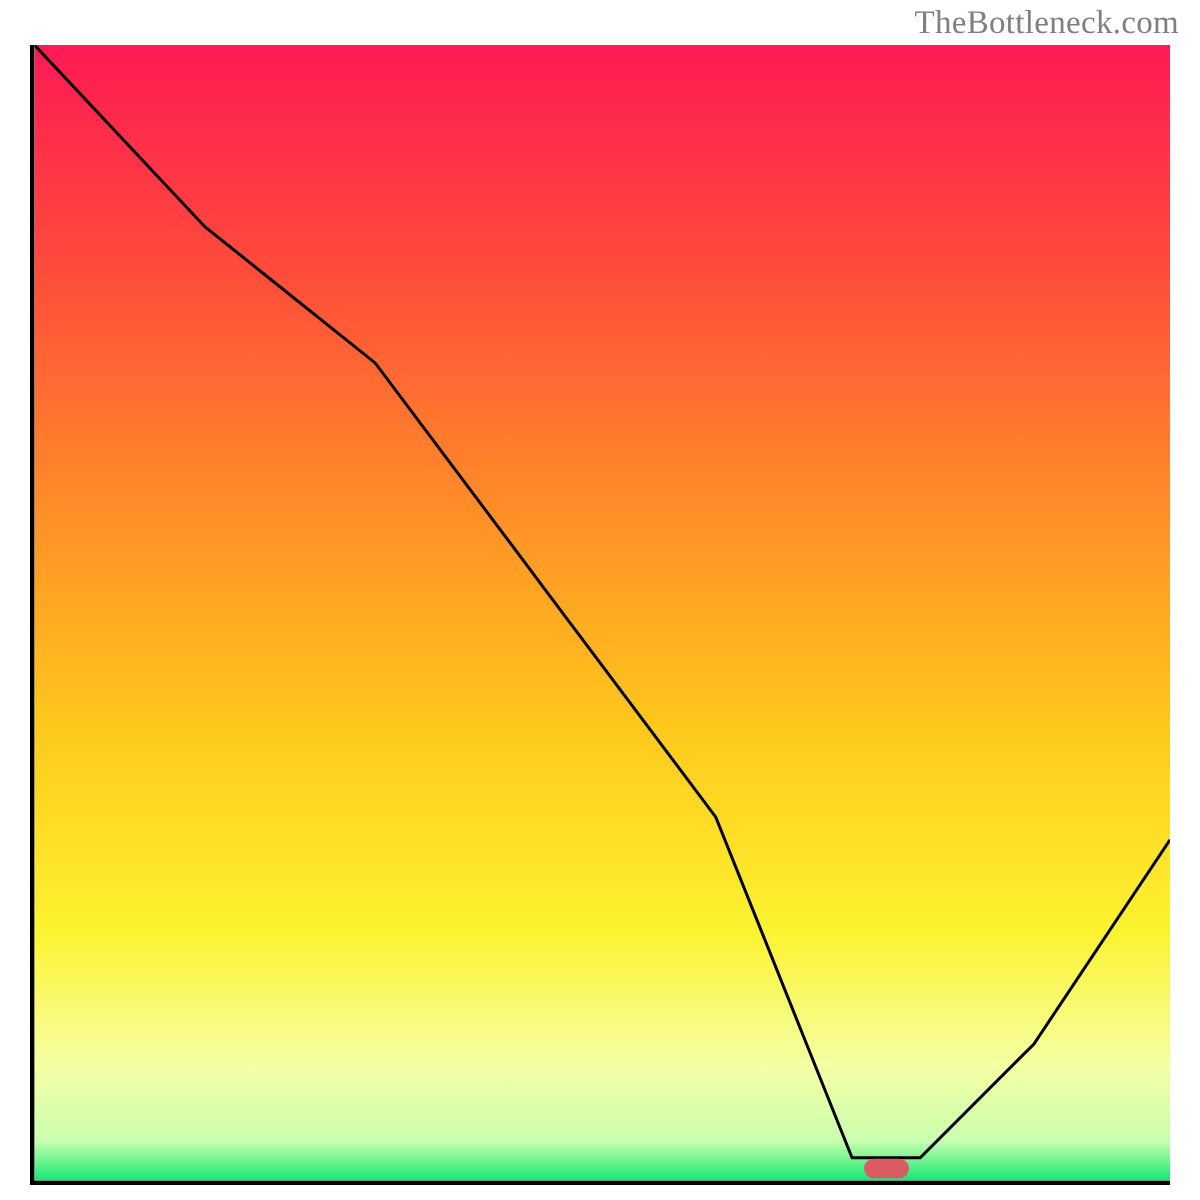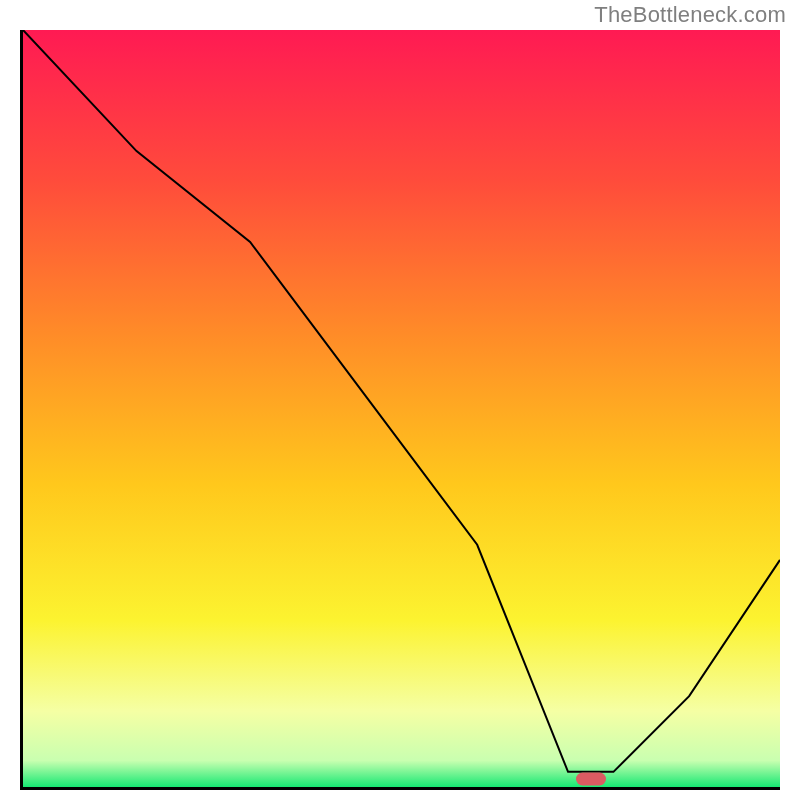--- a/index.html
+++ b/index.html
@@ -12,20 +12,21 @@
     font-family: Arial, Helvetica, sans-serif;
   }
   .watermark {
     position: absolute;
     top: 2px;
     right: 14px;
     color: #7f7f7f;
     font-size: 22px;
     font-weight: 400;
     letter-spacing: 0.2px;
+    font-family: Liberation Serif, serif;
   }
   .plot {
     position: absolute;
     left: 20px;
     top: 30px;
     width: 760px;
     height: 760px;
     border-left: 3px solid #000;
     border-bottom: 3px solid #000;
     box-sizing: border-box;

